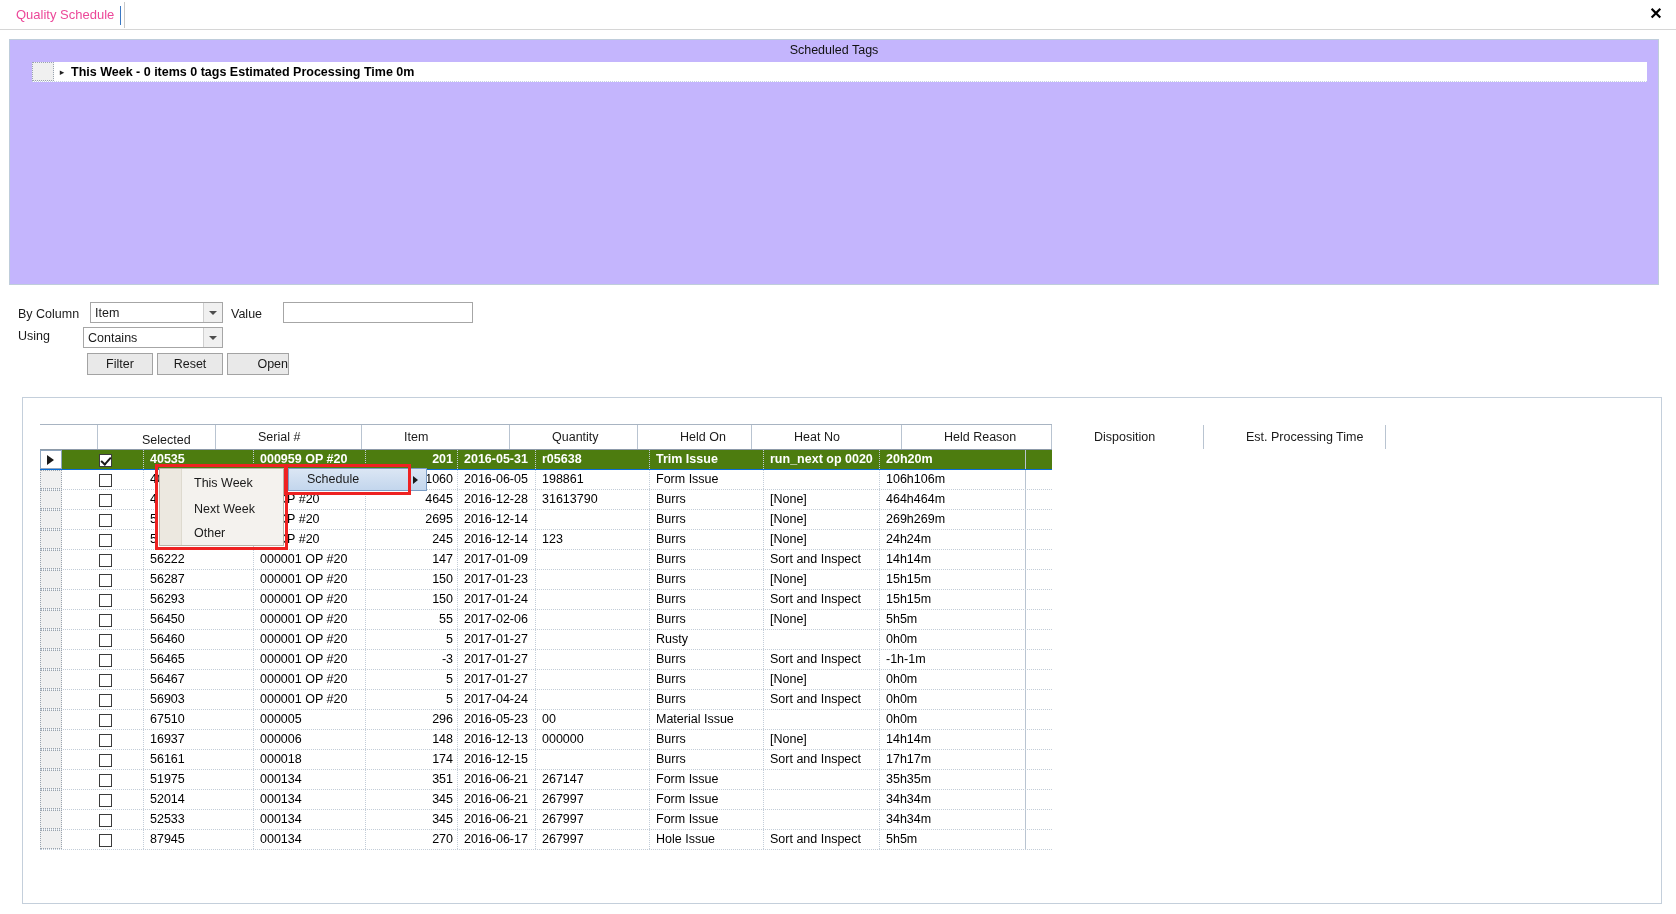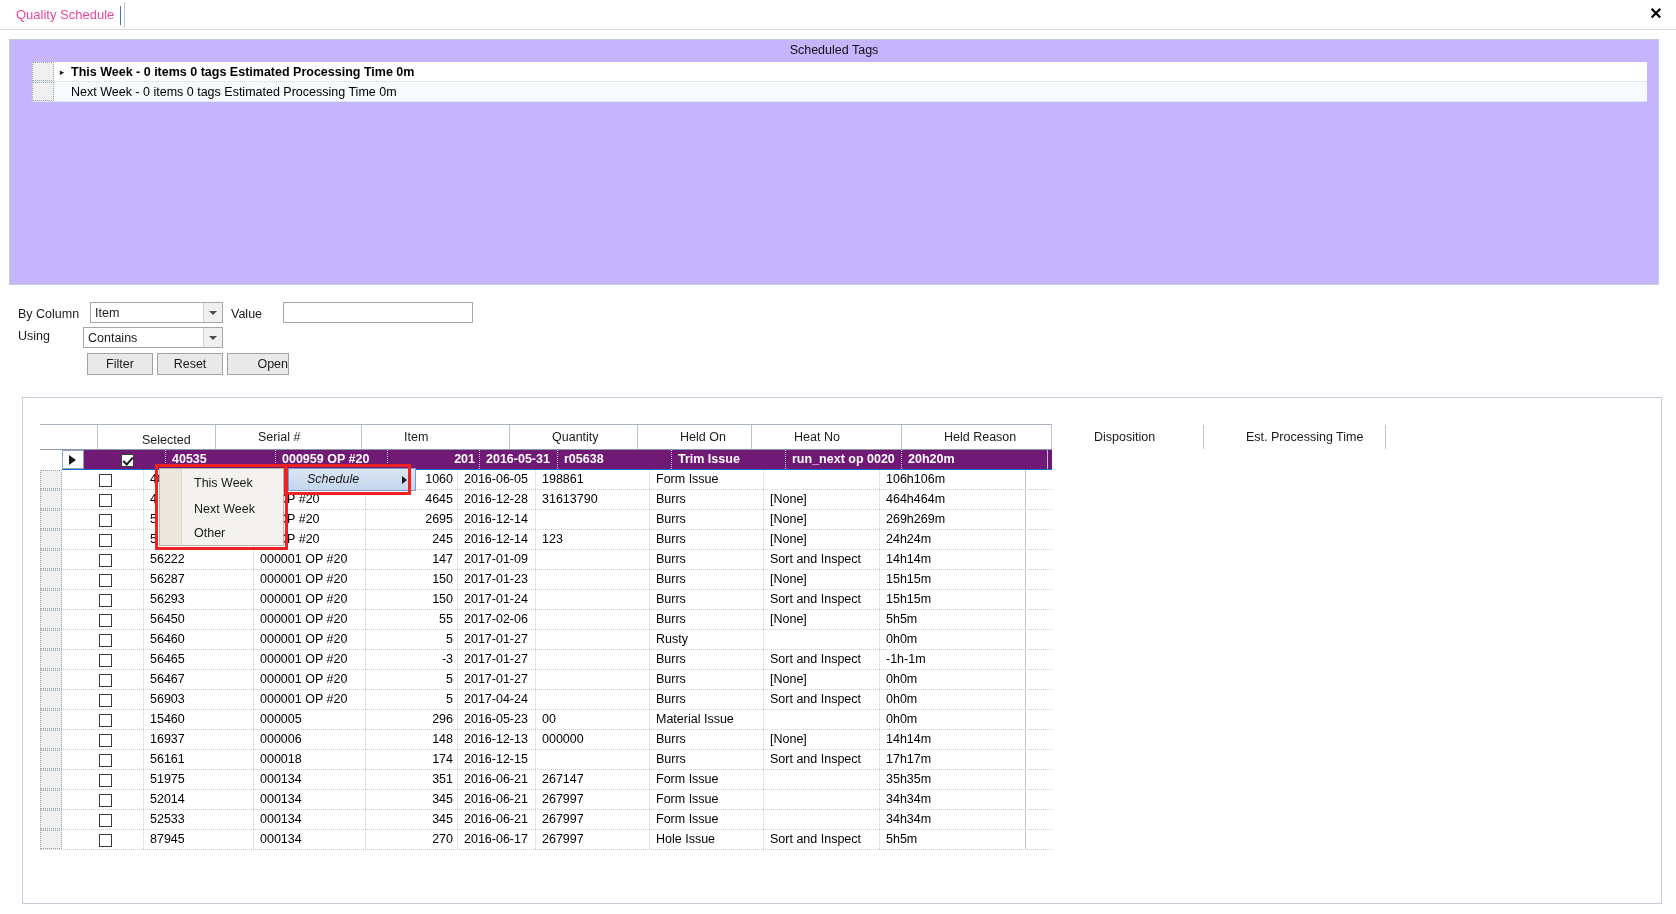--- a/index.html
+++ b/index.html
@@ -190,25 +190,24 @@
     overflow: hidden;
     margin-left: 36px;
   }
   .grow {
     display: flex;
     height: 20px;
     border-bottom: 1px dotted #c3cdd8;
     background: #ffffff;
   }
   .grow.sel {
-    background: #701a75;
+    background: #4d7c0f;
     color: #ffffff;
     font-weight: bold;
     border-bottom: 1px solid #0a6cd4;
-    margin-left: 22px;
   }
   .grow .gc {
     font-size: 12.5px;
     padding: 2px 0 0 6px;
     border-right: 1px dotted #c3cdd8;
     white-space: nowrap;
     overflow: hidden;
   }
   .grow .gc.num { text-align: right; padding-right: 4px; }
   .rowhdr-cell {
@@ -256,25 +255,24 @@
   .col-held   { flex: 0 0 78px; }
   .col-heat   { flex: 0 0 114px; }
   .col-reason { flex: 0 0 114px; }
   .col-disp   { flex: 0 0 116px; }
   .col-est    { flex: 0 0 146px; border-right: 1px solid #b9c4d1 !important; }
 
   
   .ctx-schedule {
     position: absolute;
     left: 288px; top: 468px;
-    width: 128px; height: 23px;
+    width: 139px; height: 23px;
     background: linear-gradient(to bottom,#dbe6f4,#c3d6ed);
     border: 1px solid #7b9cc4;
     z-index: 40;
-    font-style: italic;
   }
   .ctx-schedule .mi-label {
     position: absolute; left: 18px; top: 3px;
     font-size: 12.5px; color: #1a1a1a;
   }
   .ctx-schedule .mi-arrow {
     position: absolute; right: 8px; top: 7px;
     width: 0; height: 0;
     border-top: 4px solid transparent;
     border-bottom: 4px solid transparent;
@@ -335,25 +333,20 @@
   </div>
 
   <div class="top-panel">
     <div class="panel-caption">Scheduled Tags</div>
     <div class="tree">
       <div class="tree-gutterline"></div>
       <div class="tree-row first bold">
         <div class="rowhdr"></div>
         <div class="expander">▸</div>
         <div class="tlabel">This Week - 0 items 0 tags  Estimated Processing Time 0m</div>
-      </div>
-      <div class="tree-row second">
-        <div class="rowhdr"></div>
-        <div class="expander"></div>
-        <div class="tlabel">Next Week - 0 items 0 tags  Estimated Processing Time 0m</div>
       </div>
     </div>
   </div>
 
   <div class="filter-area">
     <div class="lbl" style="left:18px; top:11px;">By Column</div>
     <div class="combo" style="left:90px; top:6px; width:133px;">
       <div class="ctext">Item</div>
       <div class="cbtn">
           <span class="chev"></span>
@@ -573,21 +566,21 @@
             <div class="gc col-heat"></div>
             <div class="gc col-reason">Burrs</div>
             <div class="gc col-disp">Sort and Inspect</div>
             <div class="gc col-est">0h0m</div>
           </div>
           <div class="grow">
             <div class="rowhdr-cell"></div>
             <div class="gc selcell">
               <span class="cbx"></span>
             </div>
-            <div class="gc col-serial">15460</div>
+            <div class="gc col-serial">67510</div>
             <div class="gc col-item">000005</div>
             <div class="gc col-qty num">296</div>
             <div class="gc col-held">2016-05-23</div>
             <div class="gc col-heat">00</div>
             <div class="gc col-reason">Material Issue</div>
             <div class="gc col-disp"></div>
             <div class="gc col-est">0h0m</div>
           </div>
           <div class="grow">
             <div class="rowhdr-cell"></div>

